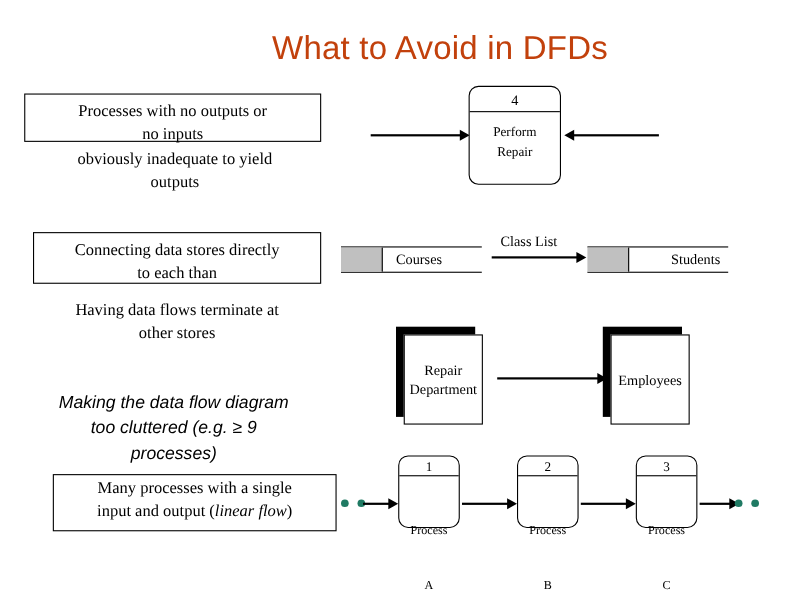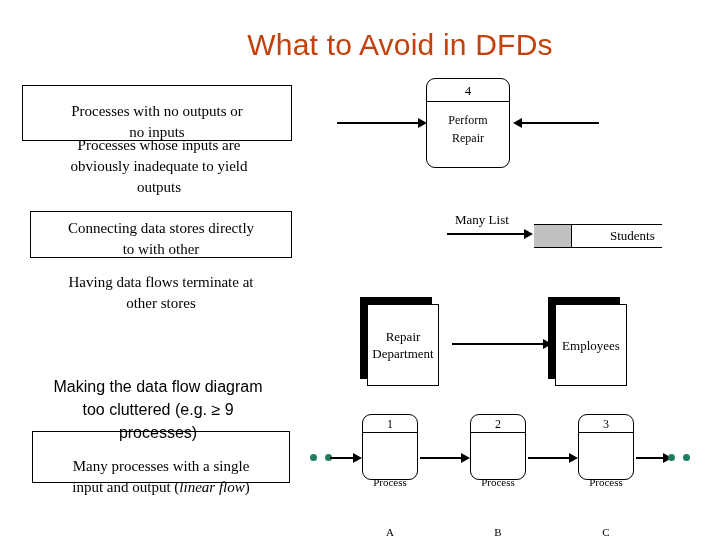--- a/index.html
+++ b/index.html
@@ -51,27 +51,27 @@
     font-family: "Liberation Sans", "DejaVu Sans", sans-serif;
     font-size: 16px;
     line-height: 23px;
   }
   .bullet .inner {
     display: block;
     padding: 0;
   }
   .ital { font-style: italic; }
 
-  #bullet-1 { left: 22px;  top: 85px;  width: 270px; height: 56px; padding-top: 15px; }
+  #bullet-1 { left: 22px;  top: 85px;  width: 270px; height: 44px; padding-top: 5px; }
   #bullet-2 { left: 30px;  top: 135px; width: 258px; height: 66px; }
   #bullet-3 { left: 30px;  top: 211px; width: 262px; height: 47px; padding-top: 6px; }
   #bullet-4 { left: 32px;  top: 272px; width: 258px; height: 46px; }
   #bullet-5 { left: 26px;  top: 320px; width: 272px; height: 49px; padding-top: 6px; }
-  #bullet-6 { left: 18px;  top: 375px; width: 280px; height: 70px; }
-  #bullet-7 { left: 32px;  top: 431px; width: 258px; height: 52px; padding-top: 24px; }
+  #bullet-6 { left: 18px;  top: 355px; width: 280px; height: 70px; font-style: italic; }
+  #bullet-7 { left: 48px;  top: 431px; width: 258px; height: 52px; padding-top: 2px; }
 
   
   .proc {
     position: absolute;
     box-sizing: border-box;
     border: 1.5px solid #000000;
     border-radius: 9px;
     background: #ffffff;
     text-align: center;
     font-family: "Liberation Serif", "DejaVu Serif", serif;
@@ -227,28 +227,27 @@
 <div id="slide">
 
   <div id="slide-title">What to Avoid in DFDs</div>
 
   <div class="bullet boxed" id="bullet-1">
     <span class="inner">Processes with no outputs or</span>
     <span class="inner">no inputs</span>
   </div>
 
   <div class="bullet" id="bullet-2">
-    <span class="inner">Processes  whose inputs are</span>
     <span class="inner">obviously inadequate to yield</span>
     <span class="inner">outputs</span>
   </div>
 
   <div class="bullet boxed" id="bullet-3">
     <span class="inner">Connecting data stores directly</span>
-    <span class="inner">to with other</span>
+    <span class="inner">to each than</span>
   </div>
 
   <div class="bullet" id="bullet-4">
     <span class="inner">Having data flows terminate at</span>
     <span class="inner">other stores</span>
   </div>
 
 
   <div class="bullet sans" id="bullet-6">
     <span class="inner">Making the data flow diagram</span>
@@ -262,21 +261,25 @@
   </div>
 
   <div class="flow right" id="flow-repair-in-left"></div>
   <div class="flow left" id="flow-repair-in-right"></div>
   <div class="proc" id="proc-repair">
     <span class="pnum">4</span>
     <span class="pname">Perform</span>
     <span class="pname" style="padding-top:0">Repair</span>
   </div>
 
-  <div class="flow-label" id="label-classlist">Many List</div>
+  <div class="datastore" id="ds-courses">
+    <span class="key"></span>
+    <span class="label">Courses</span>
+  </div>
+  <div class="flow-label" id="label-classlist">Class List</div>
   <div class="flow right" id="flow-classlist"></div>
   <div class="datastore" id="ds-students">
     <span class="key"></span>
     <span class="label">Students</span>
   </div>
 
   <div class="entity" id="ent-payroll">
     <span class="shadow"></span>
     <span class="face">
       <span><span>Repair</span><br><span>Department</span></span>

